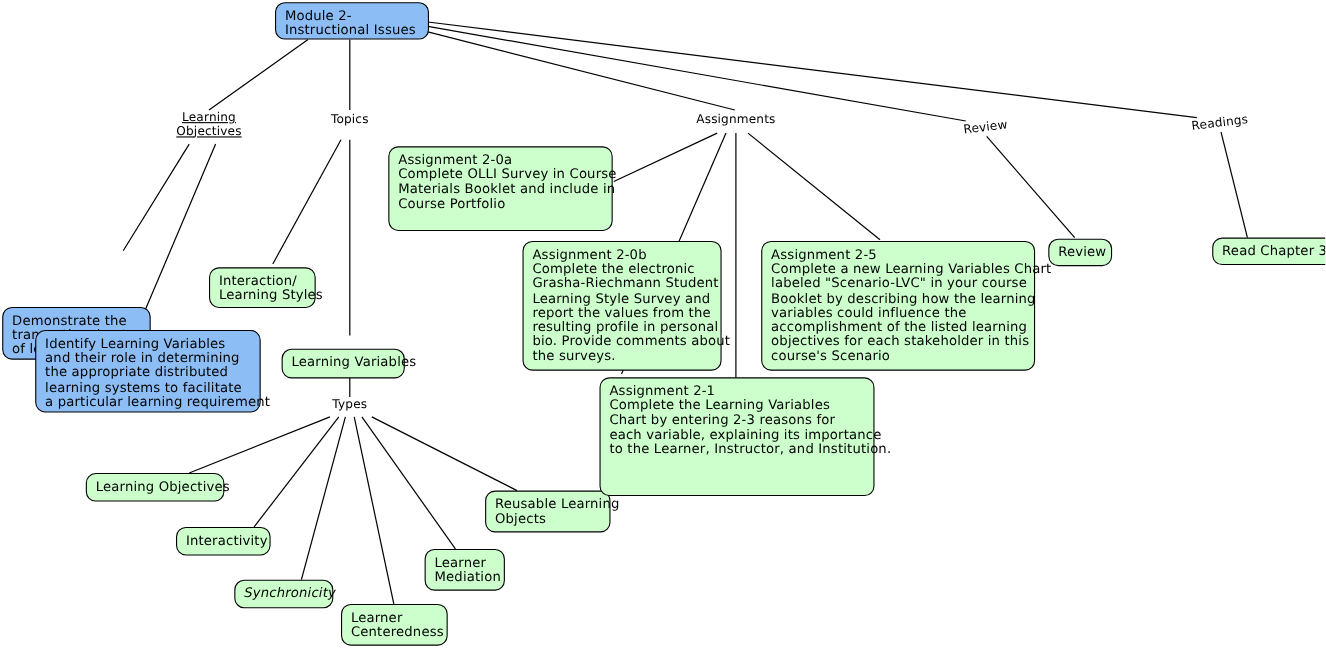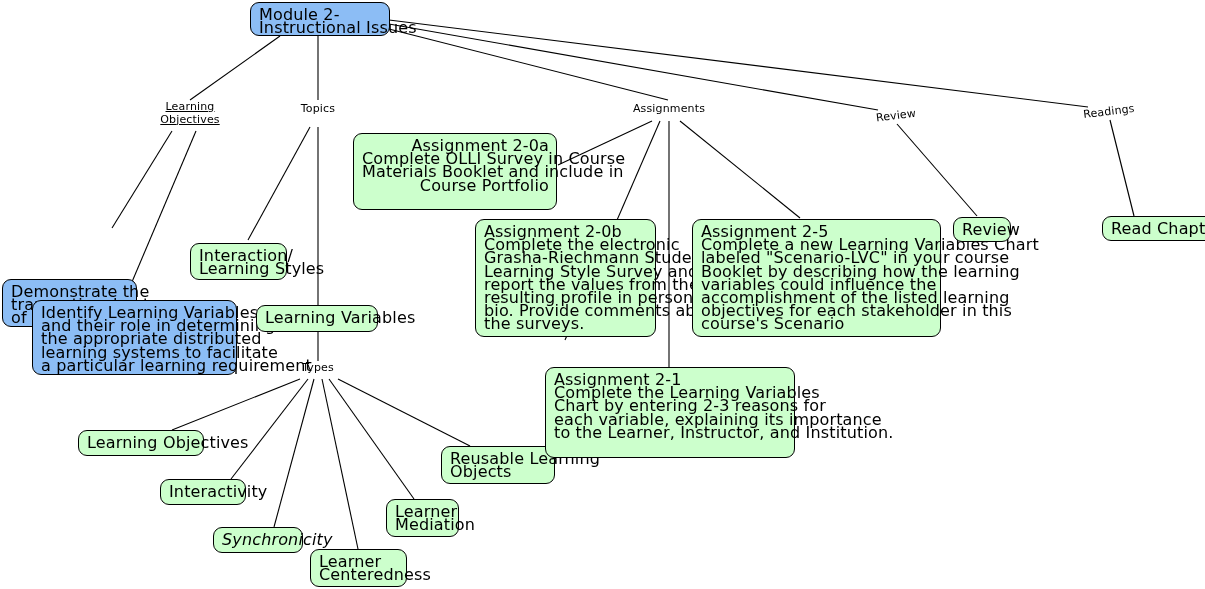--- a/index.html
+++ b/index.html
@@ -12,23 +12,23 @@
     font-family:"DejaVu Sans", sans-serif;
     overflow:hidden;
   }
   #edges{position:absolute;left:0;top:0;width:1205px;height:589px;}
   .node{
     position:absolute;
     box-sizing:border-box;
     border:1px solid #000000;
     border-radius:9px;
     color:#000000;
-    font-size:16px;
+    font-size:12px;
     line-height:13.2px;
-    padding:5px 7px 5px 8px;
+    padding:5px 23px 5px 8px;
     white-space:pre;
     letter-spacing:0.15px;
     background:#CCFFCC;
   }
   .node.green{background:#CCFFCC;}
   .node.blue{background:#8CBDF5;}
   .edge-label{
     position:absolute;
     color:#000000;
     font-size:11px;
@@ -87,52 +87,52 @@
 
   <div class="node blue" style="left:32px;top:300px;width:205px;height:75px;">Identify Learning Variables
 and their role in determining
 the appropriate distributed
 learning systems to facilitate
 a particular learning requirement</div>
 
   <div class="node green" style="left:190px;top:243px;width:97px;height:37px;">Interaction/
 Learning Styles</div>
 
-  <div class="node green" style="left:256px;top:305px;width:122px;height:27px;">Learning Variables</div>
+  <div class="node green" style="left:256px;top:317px;width:112px;height:27px;">Learning Variables</div>
 
   <div class="node green" style="left:78px;top:430px;width:126px;height:26px;">Learning Objectives</div>
 
   <div class="node green" style="left:160px;top:479px;width:86px;height:26px;">Interactivity</div>
 
   <div class="node green" style="left:213px;top:527px;width:90px;height:26px;font-style:italic;">Synchronicity</div>
 
   <div class="node green" style="left:310px;top:549px;width:97px;height:38px;">Learner
 Centeredness</div>
 
   <div class="node green" style="left:386px;top:499px;width:73px;height:38px;">Learner
 Mediation</div>
 
   <div class="node green" style="left:441px;top:446px;width:114px;height:38px;">Reusable Learning
 Objects</div>
 
-  <div class="node green" style="left:353px;top:133px;width:204px;height:77px;text-align:right;">Assignment 2-0a
+  <div class="node green" style="left:353px;top:133px;width:204px;height:77px;">Assignment 2-0a
 Complete OLLI Survey in Course
 Materials Booklet and include in
 Course Portfolio</div>
 
   <div class="node green" style="left:475px;top:219px;width:181px;height:118px;">Assignment 2-0b
 Complete the electronic
 Grasha-Riechmann Student
 Learning Style Survey and
 report the values from the
 resulting profile in personal
 bio. Provide comments about
 the surveys.</div>
 
-  <div class="node green" style="left:545px;top:343px;width:250px;height:91px;margin-top:24px;">Assignment 2-1
+  <div class="node green" style="left:545px;top:343px;width:250px;height:108px;">Assignment 2-1
 Complete the Learning Variables
 Chart by entering 2-3 reasons for
 each variable, explaining its importance
 to the Learner, Instructor, and Institution.</div>
 
   <div class="node green" style="left:692px;top:219px;width:249px;height:118px;">Assignment 2-5
 Complete a new Learning Variables Chart
 labeled "Scenario-LVC" in your course
 Booklet by describing how the learning
 variables could influence the

